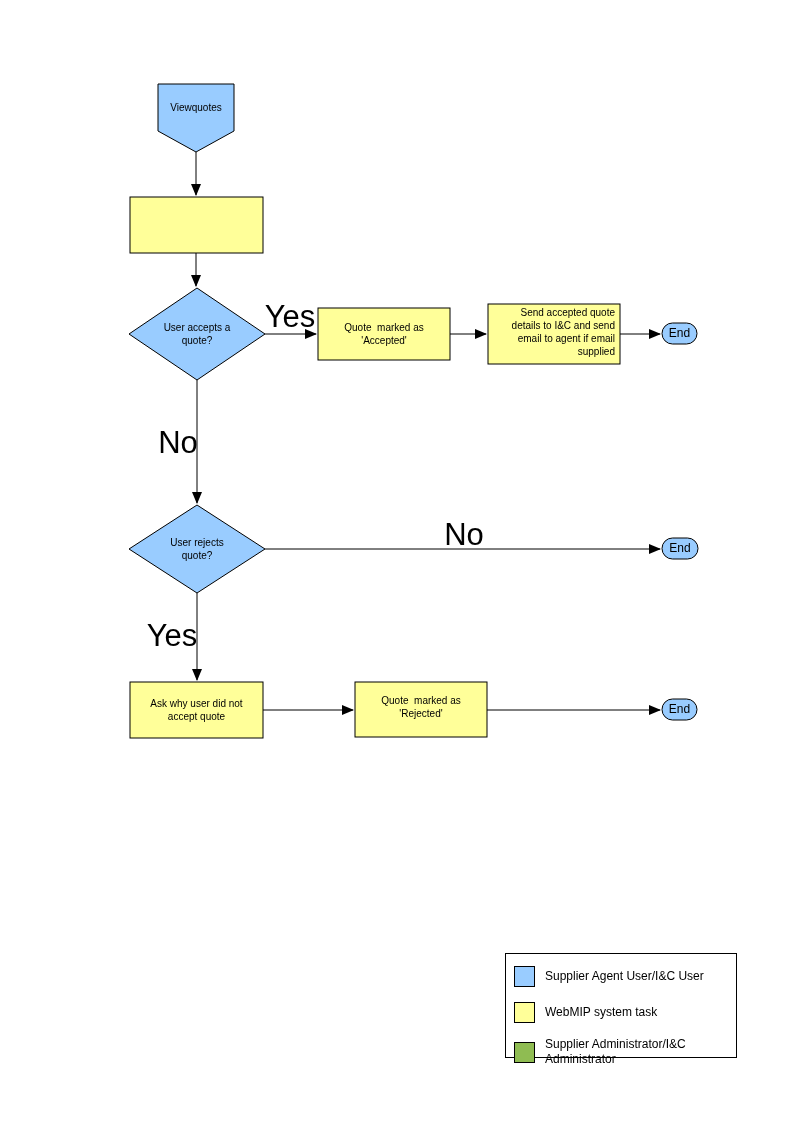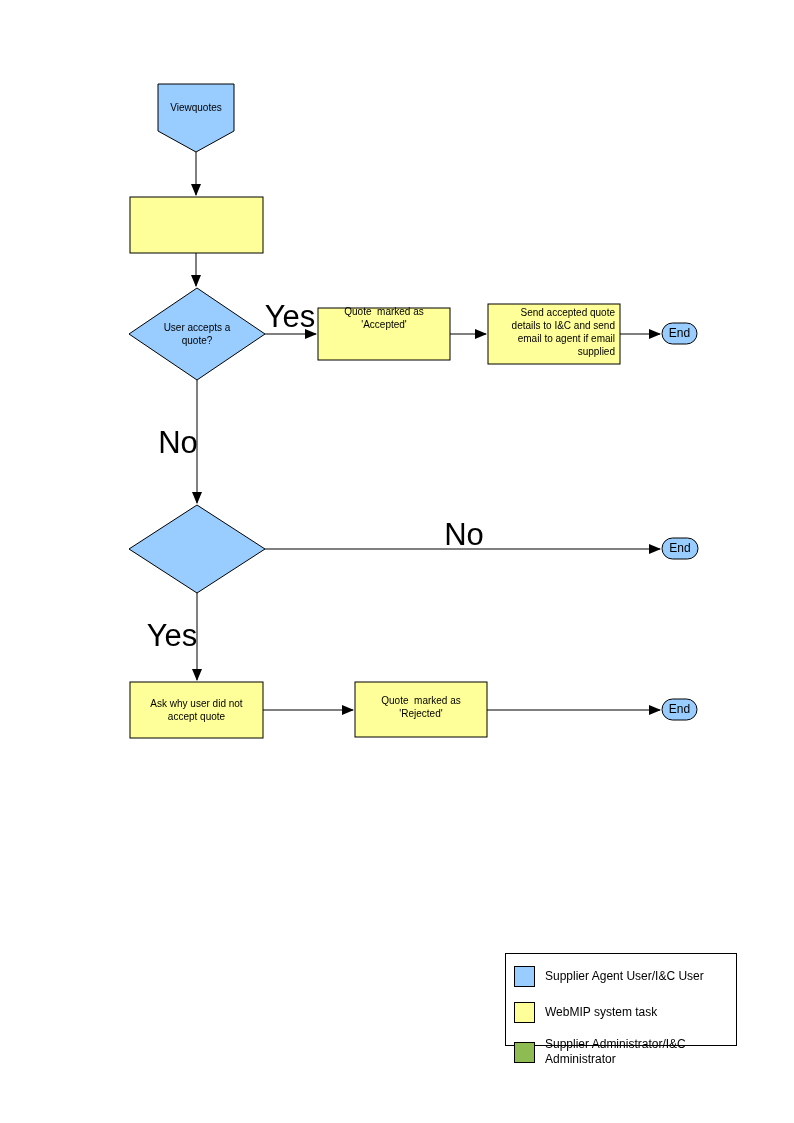--- a/index.html
+++ b/index.html
@@ -34,21 +34,21 @@
     justify-content: center;
     font-size: 31px;
     line-height: 1;
     pointer-events: none;
   }
   .legend {
     position: absolute;
     left: 505px;
     top: 953px;
     width: 232px;
-    height: 93px;
+    height: 105px;
     background: #ffffff;
     border: 1px solid #000;
     box-sizing: border-box;
   }
   .legend-row {
     position: absolute;
     left: 8px;
     display: flex;
     align-items: center;
     gap: 10px;
@@ -94,26 +94,27 @@
     <rect class="shape" x="130" y="682" width="133" height="56" fill="#FFFF99"></rect>
     <rect class="shape" x="355" y="682" width="132" height="55" fill="#FFFF99"></rect>
     <rect class="shape" x="662" y="699" width="35" height="21" rx="10.5" fill="#99CCFF"></rect>
   </svg>
 
   <div class="node-label" style="left:158px; top:86px; width:76px; height:42px;">Viewquotes</div>
 
 
   <div class="node-label" style="left:152px; top:289px; width:90px; height:90px;">User accepts a quote?</div>
 
-  <div class="node-label" style="left:329px; top:292px; width:110px; height:52px;">Quote  marked as 'Accepted'</div>
+  <div class="node-label" style="left:329px; top:308px; width:110px; height:52px;">Quote  marked as 'Accepted'</div>
 
   <div class="node-label" style="left:493px; top:304px; width:122px; height:56px;text-align:right;">Send accepted quote details to I&amp;C and send email to agent if email supplied</div>
 
   <div class="node-label end-label" style="left:662px; top:323px; width:35px; height:21px;">End</div>
 
+  <div class="node-label" style="left:157px; top:505px; width:80px; height:88px;">User rejects quote?</div>
 
   <div class="node-label end-label" style="left:662px; top:538px; width:36px; height:21px;">End</div>
 
   <div class="node-label" style="left:140px; top:682px; width:113px; height:56px;">Ask why user did not accept quote</div>
 
   <div class="node-label" style="left:366px; top:682px; width:110px; height:49px;">Quote  marked as 'Rejected'</div>
 
   <div class="node-label end-label" style="left:662px; top:699px; width:35px; height:21px;">End</div>
 
   <div class="edge-label" style="left:266px; top:299px; width:48px; height:34px;">Yes</div>

